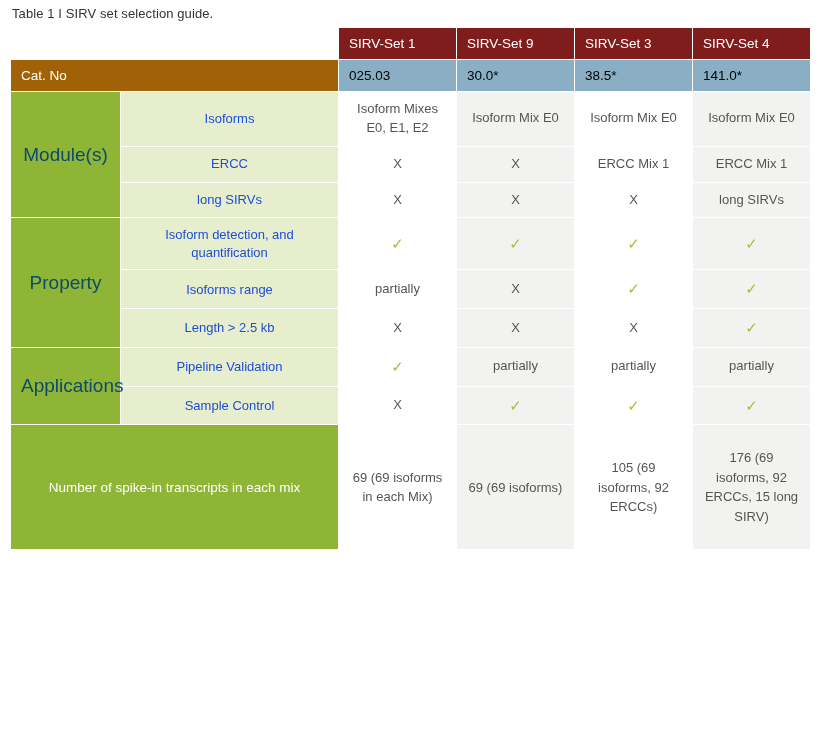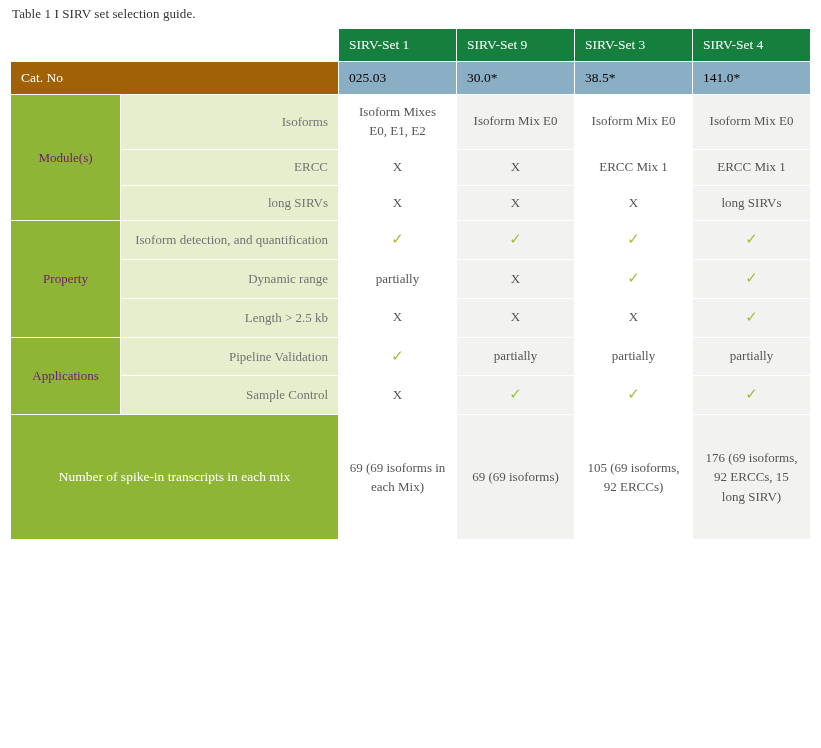--- a/index.html
+++ b/index.html
@@ -11,21 +11,20 @@
     width: 821px;
     height: 748px;
     font-family: "Liberation Sans", sans-serif;
     color: #444;
     overflow: hidden;
   }
   .wrap {
     padding: 6px 8px 0 10px;
     box-sizing: border-box;
     width: 655px;
-    font-family: Liberation Serif, serif;
   }
   .caption {
     font-size: 13px;
     color: #333;
     margin: 0 0 6px 2px;
     letter-spacing: 0.1px;
   }
   table.sirv {
     border-collapse: collapse;
     width: 800px;
@@ -41,21 +40,21 @@
   
   col.c-group { width: 110px; }
   col.c-label { width: 218px; }
   col.c-set   { width: 118px; }
 
   .hdr-blank {
     background: #ffffff;
     border: 1px solid #e8e8e8;
   }
   .hdr-set {
-    background: #15803d;
+    background: #7f1d1d;
     color: #ffffff;
     font-weight: bold;
     font-size: 13.5px;
     text-align: left;
     padding-left: 14px;
     border-color: #ffffff;
     margin-top: 36px;
   }
   .hdr-cat-label {
     background: #a16207;
@@ -68,30 +67,30 @@
   .hdr-cat-val {
     background: #8aafc4;
     color: #000000;
     font-weight: bold;
     font-size: 13.5px;
     text-align: left;
     padding-left: 14px;
   }
   .group-cell {
     background: #8fb536;
-    color: #701a75;
-    font-weight: bold;
-    font-size: 13px;
+    color: #0c4a6e;
+    font-weight: bold;
+    font-size: 19px;
     text-align: center;
     vertical-align: middle;
   }
   .row-label {
     background: #e7eece;
-    color: #737373;
-    text-align: right;
+    color: #1d4ed8;
+    text-align: center;
     padding-left: 14px;
     font-size: 13px;
     line-height: 1.35;
   }
   .val {
     text-align: center;
     font-size: 13px;
     line-height: 1.45;
     color: #555;
   }
@@ -174,21 +173,21 @@
 
       <tr>
         <td class="group-cell" rowspan="3">Property</td>
         <td class="row-label">Isoform detection, and quantification</td>
         <td class="val light check">✓</td>
         <td class="val shade check">✓</td>
         <td class="val light check">✓</td>
         <td class="val shade check">✓</td>
       </tr>
       <tr>
-        <td class="row-label">Dynamic range</td>
+        <td class="row-label">Isoforms range</td>
         <td class="val light">partially</td>
         <td class="val shade">X</td>
         <td class="val light check">✓</td>
         <td class="val shade check">✓</td>
       </tr>
       <tr>
         <td class="row-label">Length &gt; 2.5 kb</td>
         <td class="val light">X</td>
         <td class="val shade">X</td>
         <td class="val light">X</td>

